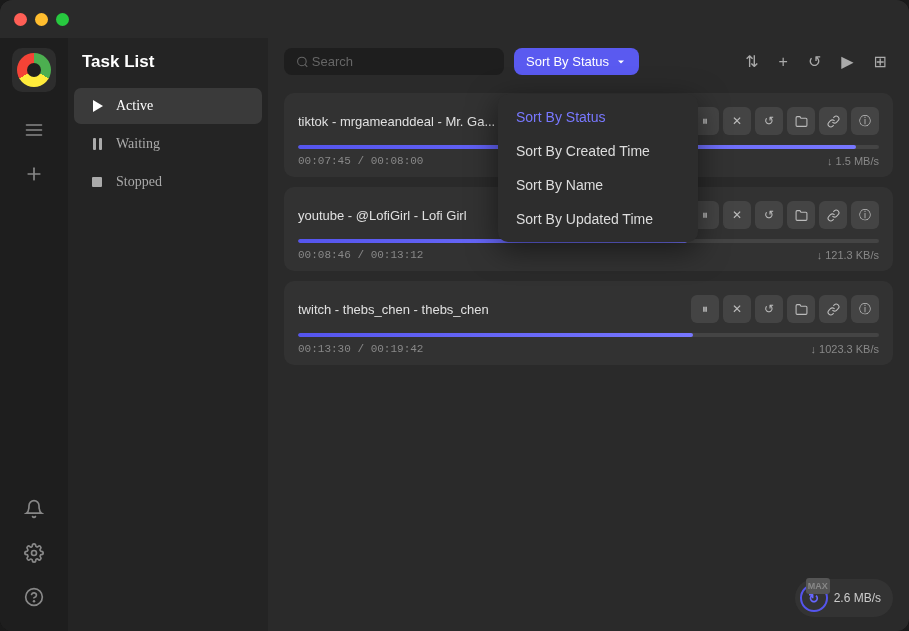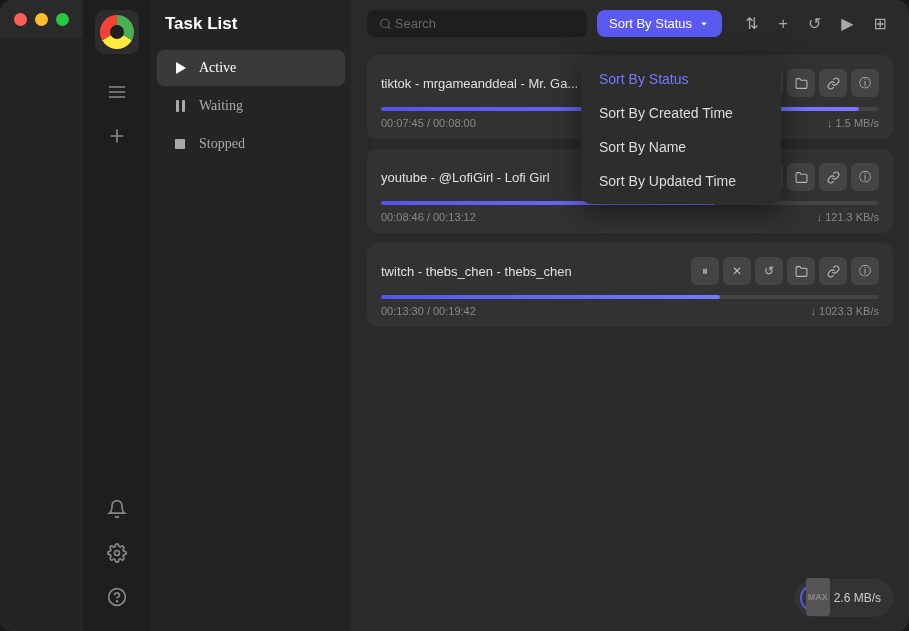--- a/index.html
+++ b/index.html
@@ -11,21 +11,21 @@
       height: 631px;
       overflow: hidden;
       border-radius: 12px;
     }
     .window {
       width: 909px;
       height: 631px;
       background: #242424;
       border-radius: 12px;
       display: flex;
-      flex-direction: row;
+      flex-direction: column;
       overflow: hidden;
     }
     .titlebar {
       height: 38px;
       background: #2a2a2a;
       display: flex;
       align-items: center;
       padding: 0 14px;
       gap: 8px;
       flex-shrink: 0;
@@ -253,20 +253,21 @@
       border-radius: 2px;
     }
     .task-footer {
       display: flex;
       justify-content: space-between;
       align-items: center;
     }
     .task-time {
       font-size: 11px;
       color: #888;
+      font-family: Liberation Mono, monospace;
     }
     .task-speed {
       font-size: 11px;
       color: #888;
     }
     
     .bottom-bar {
       position: absolute;
       bottom: 14px;
       right: 16px;
@@ -293,21 +294,21 @@
       position: relative;
     }
     .speed-max {
       font-size: 9px;
       color: #888;
       position: absolute;
       top: -8px;
       right: -4px;
       background: #555;
       border-radius: 3px;
-      padding: 14px 2px;
+      padding: 3px 2px;
     }
     .speed-value {
       font-size: 12px;
       color: #ccc;
       font-weight: 500;
     }
     
     .play-triangle {
       width: 0; height: 0;
       border-top: 6px solid transparent;

